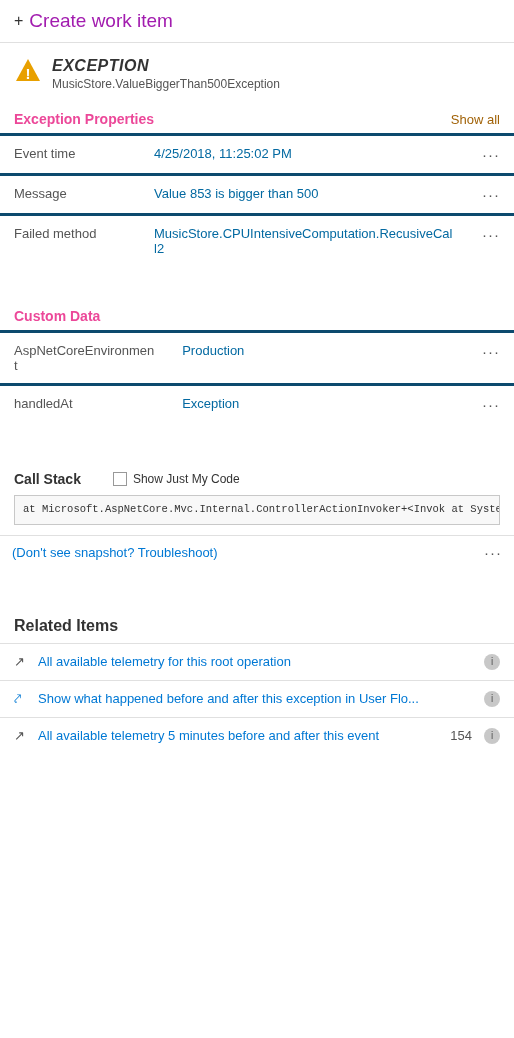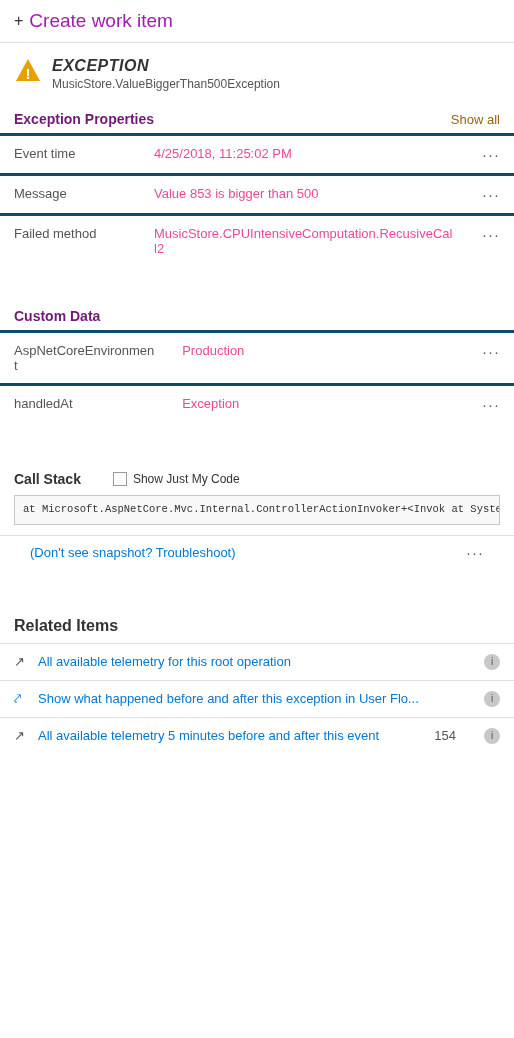--- a/index.html
+++ b/index.html
@@ -61,21 +61,21 @@
     }
     .section-header {
       display: flex;
       justify-content: space-between;
       align-items: center;
       padding: 10px 14px 6px 14px;
     }
     .section-title {
       font-size: 14px;
       font-weight: 600;
-      color: #701a75;
+      color: #ec4899;
     }
     .show-all-link {
       color: #a16207;
       font-size: 13px;
       cursor: pointer;
       text-decoration: none;
     }
 
     
     .props-table {
@@ -91,21 +91,21 @@
       font-size: 13px;
       color: #333;
     }
     .props-table td:first-child {
       width: 140px;
       color: #555;
       font-weight: 400;
     }
     .props-table td:nth-child(2) {
       flex: 1;
-      color: #ec4899;
+      color: #0369a1;
       word-break: break-all;
     }
     .props-table td:last-child {
       width: 30px;
       color: #555;
       text-align: right;
       cursor: pointer;
       letter-spacing: 1px;
       font-size: 15px;
       user-select: none;
@@ -160,21 +160,21 @@
       color: #333;
       line-height: 1.5;
       white-space: nowrap;
     }
 
     
     .troubleshoot-row {
       display: flex;
       justify-content: space-between;
       align-items: center;
-      padding: 8px 30px;
+      padding: 8px 12px;
       border-top: 1px solid #e0e0e0;
     }
     .troubleshoot-link {
       color: #0078d4;
       font-size: 13px;
       cursor: pointer;
       text-decoration: none;
     }
     .dots-btn {
       color: #555;
@@ -213,21 +213,21 @@
     }
     .related-item-label {
       flex: 1;
       font-size: 13px;
       color: #0078d4;
       text-decoration: none;
     }
     .related-item-count {
       font-size: 13px;
       color: #555;
-      margin-right: 20px;
+      margin-right: 4px;
     }
     .info-icon {
       width: 16px;
       height: 16px;
       border-radius: 50%;
       background: #c8c8c8;
       display: flex;
       align-items: center;
       justify-content: center;
       font-size: 10px;

